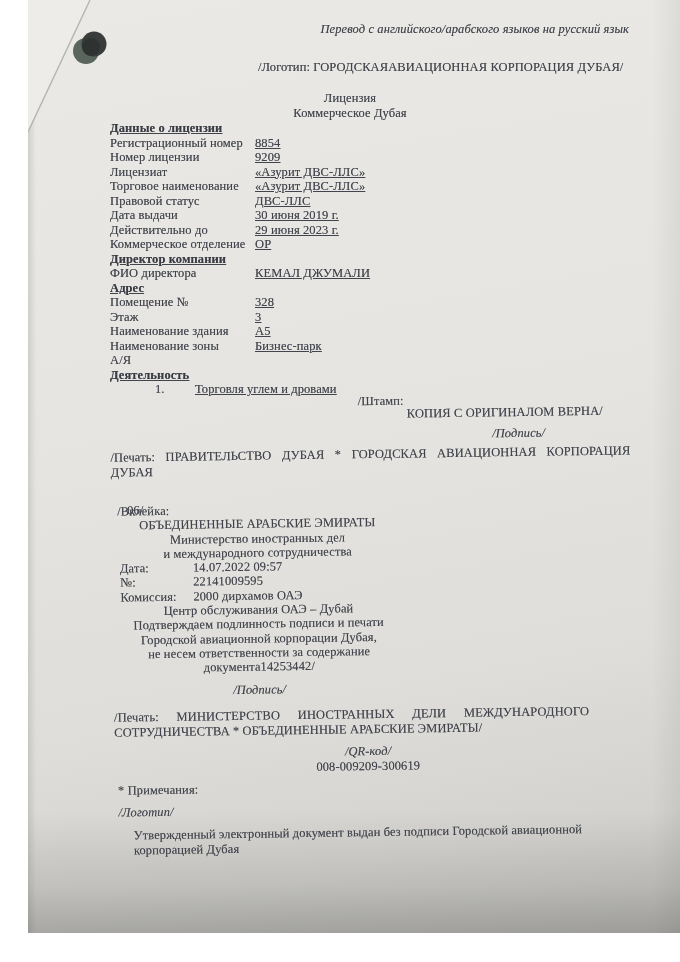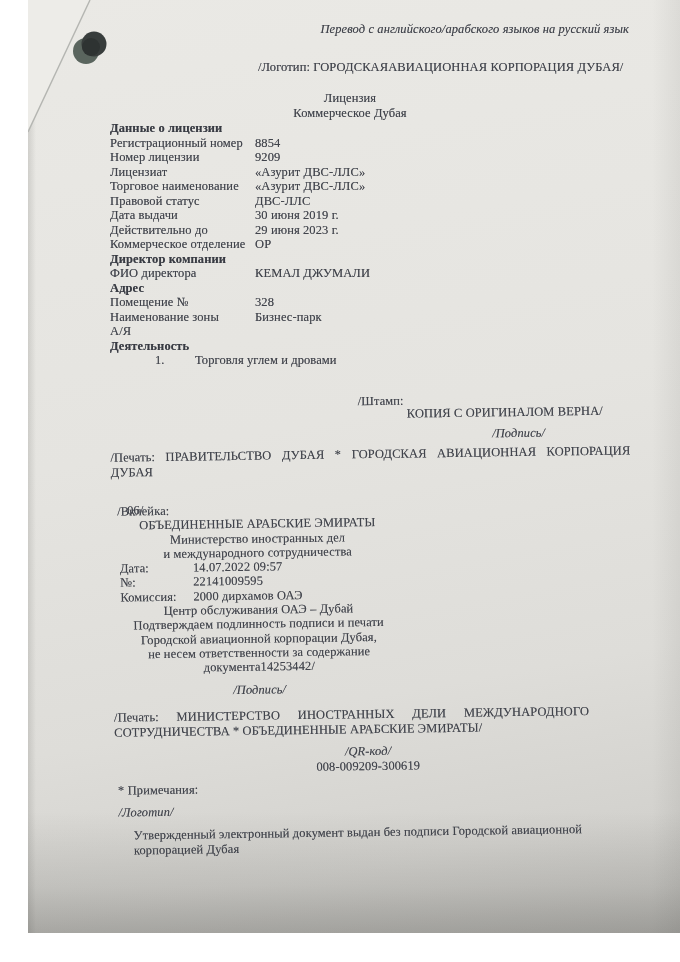--- a/index.html
+++ b/index.html
@@ -17,21 +17,21 @@
       linear-gradient(to right, rgba(0,0,0,0) 93%, rgba(84,84,80,0.15) 100%),
       linear-gradient(to right, rgba(110,110,106,0.20) 0px, rgba(0,0,0,0) 8px),
       linear-gradient(170deg,#eae9e5 0%,#e5e4e0 45%,#deddd9 72%,#d3d2ce 88%,#c3c2be 100%);
   }
   .txt{color:#41444c;font-size:12.5px;letter-spacing:.1px;text-shadow:0 0 .6px rgba(65,68,76,.55);}
   .it{font-style:italic;}
   .b{font-weight:bold;color:#383b43;}
   .lower{position:absolute;left:0;top:0;width:615px;height:933px;
     transform:rotate(-0.8deg);transform-origin:60px 430px;}
   
-  .table{position:absolute;left:82px;top:121px;width:515px;line-height:14.5px;}
+  .table{position:absolute;left:82px;top:121px;width:515px;line-height:14.5px;text-decoration:underline;}
   .tl{display:inline-block;width:145px;}
   .center-block{text-align:center;}
   .ins{position:absolute;left:88px;top:505px;width:280px;line-height:14.3px;}
   .ins-row .il{display:inline-block;width:73px;margin-left:2px;}
   .seal1-l1{position:absolute;left:82px;top:451px;width:520px;text-align:justify;text-align-last:justify;}
   .seal2{position:absolute;left:82px;top:711px;width:475px;display:flex;justify-content:space-between;}
   .footer-note{
     position:absolute;left:418px;top:960px;
     font-family:"Liberation Sans","DejaVu Sans",sans-serif;
     font-size:12px;color:#4c4c4c;letter-spacing:.2px;
@@ -68,20 +68,22 @@
     <div><span class="tl">Лицензиат</span><span>«Азурит ДВС-ЛЛС»</span></div>
     <div><span class="tl">Торговое наименование</span><span>«Азурит ДВС-ЛЛС»</span></div>
     <div><span class="tl">Правовой статус</span><span>ДВС-ЛЛС</span></div>
     <div><span class="tl">Дата выдачи</span><span>30 июня 2019 г.</span></div>
     <div><span class="tl">Действительно до</span><span>29 июня 2023 г.</span></div>
     <div><span class="tl">Коммерческое отделение</span><span>ОР</span></div>
     <div class="b">Директор компании</div>
     <div><span class="tl">ФИО директора</span><span>КЕМАЛ ДЖУМАЛИ</span></div>
     <div class="b">Адрес</div>
     <div><span class="tl">Помещение №</span><span>328</span></div>
+    <div><span class="tl">Этаж</span><span>3</span></div>
+    <div><span class="tl">Наименование здания</span><span>А5</span></div>
     <div><span class="tl">Наименование зоны</span><span>Бизнес-парк</span></div>
     <div><span class="tl">А/Я</span><span></span></div>
     <div class="b">Деятельность</div>
     <div><span style="display:inline-block;width:45px;"></span><span style="display:inline-block;width:40px;">1.</span><span>Торговля углем и дровами</span></div>
   </div>
 
   <div class="lower">
 
     <div class="txt abs" style="top:398px;left:330px;">/Штамп:</div>
     <div class="txt abs" style="top:411px;right:40px;">КОПИЯ С ОРИГИНАЛОМ ВЕРНА/</div>

